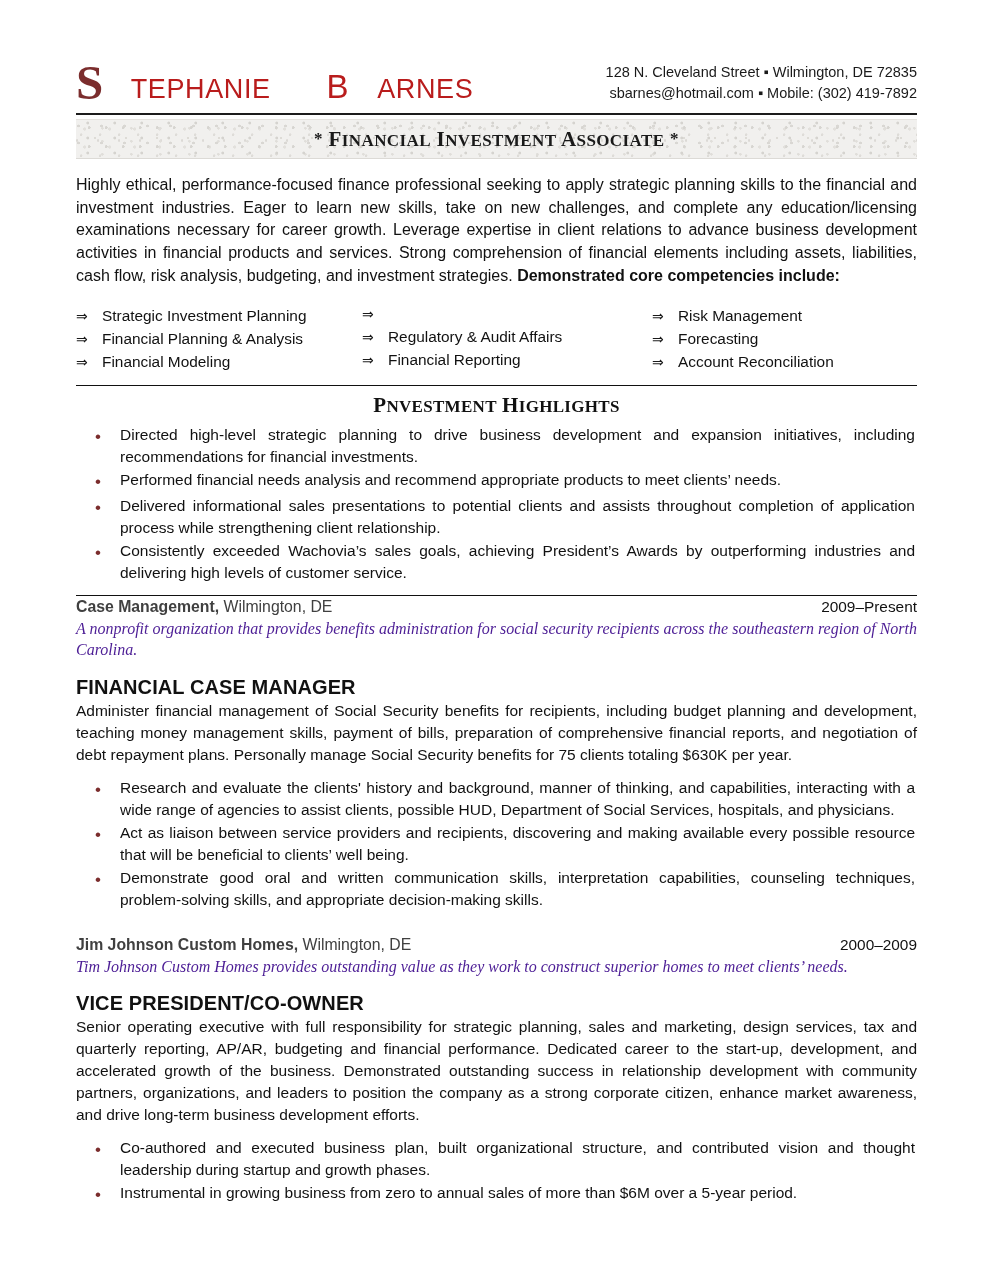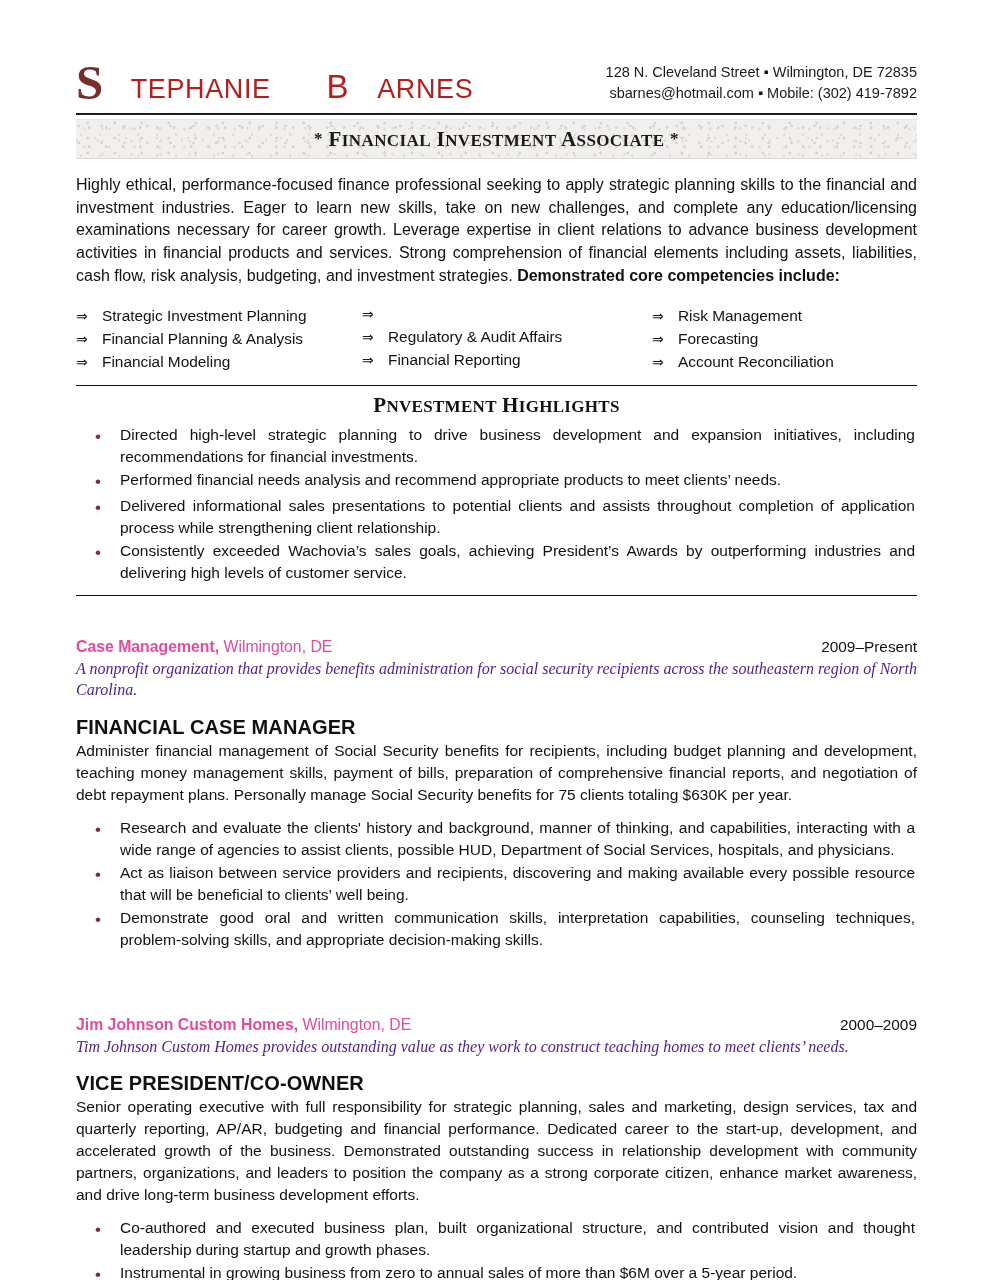--- a/index.html
+++ b/index.html
@@ -178,21 +178,21 @@
   }
 
   
   .job { margin-top: 2px; }
   .job-head {
     display: flex;
     justify-content: space-between;
     align-items: baseline;
     font-size: 15.8px;
   }
-  .job-company { font-weight: bold; color: #ec4899; margin-top: 40px; }
+  .job-company { font-weight: bold; color: #404040; }
   .job-company .loc { font-weight: normal; }
   .job-dates { font-size: 15.4px; color: #111111; white-space: nowrap; }
   .job-desc {
     font-family: "Liberation Serif", serif;
     font-style: italic;
     font-size: 16px;
     line-height: 1.34;
     color: #4c1d95;
     margin-top: 2px;
     text-align: justify;
@@ -338,21 +338,21 @@
     </div>
   </div>
 
   <div class="spacer-lg"></div>
 
   <div class="job">
     <div class="job-head">
       <div class="job-company"><span>Jim Johnson Custom Homes,</span><span class="loc"> Wilmington, DE</span></div>
       <div class="job-dates">2000–2009</div>
     </div>
-    <div class="job-desc">Tim Johnson Custom Homes provides outstanding value as they work to construct teaching homes to meet clients’ needs.</div>
+    <div class="job-desc">Tim Johnson Custom Homes provides outstanding value as they work to construct superior homes to meet clients’ needs.</div>
     <div class="job-title">VICE PRESIDENT/CO-OWNER</div>
     <div class="job-summary">Senior operating executive with full responsibility for strategic planning, sales and marketing, design services, tax and quarterly reporting, AP/AR, budgeting and financial performance. Dedicated career to the start-up, development, and accelerated growth of the business. Demonstrated outstanding success in relationship development with community partners, organizations, and leaders to position the company as a strong corporate citizen, enhance market awareness, and drive long-term business development efforts.</div>
     <div class="bullets job-bullets">
       <div class="bullet-row">
           <span class="bullet-dot">•</span>
           <span class="bullet-text">Co-authored and executed business plan, built organizational structure, and contributed vision and thought leadership during startup and growth phases.</span>
         </div>
       <div class="bullet-row">
           <span class="bullet-dot">•</span>
           <span class="bullet-text">Instrumental in growing business from zero to annual sales of more than $6M over a 5-year period.</span>

